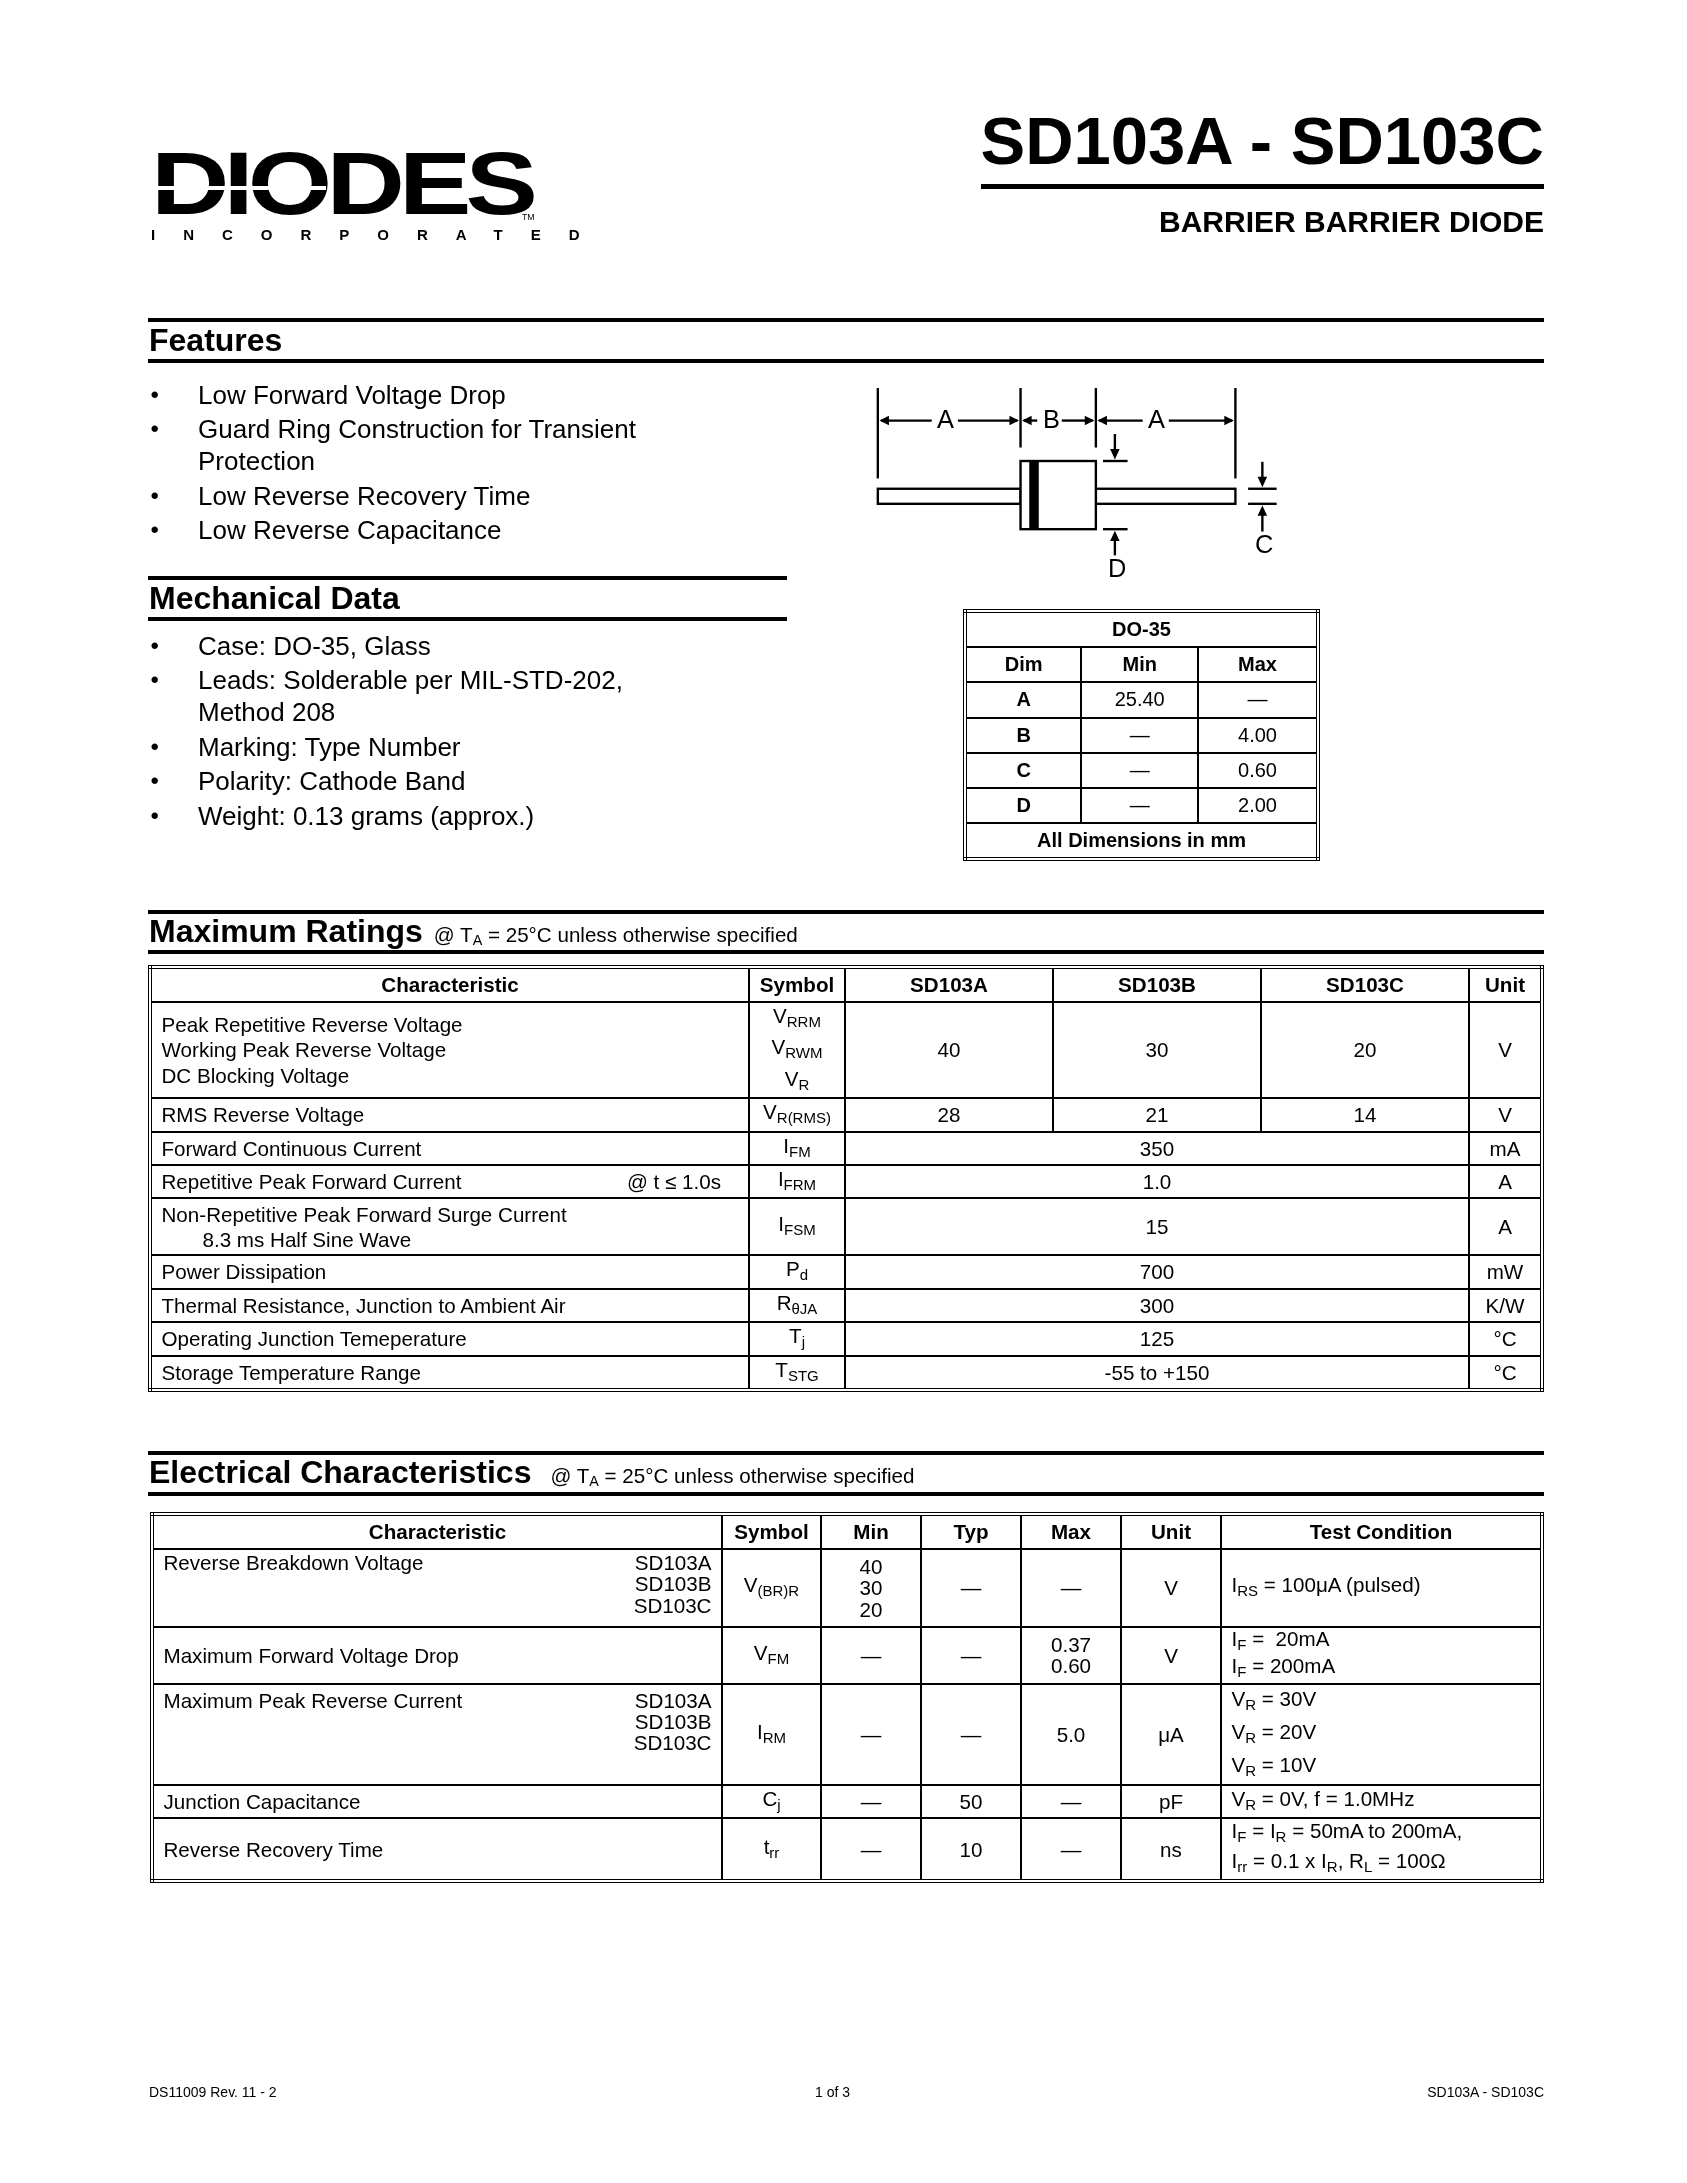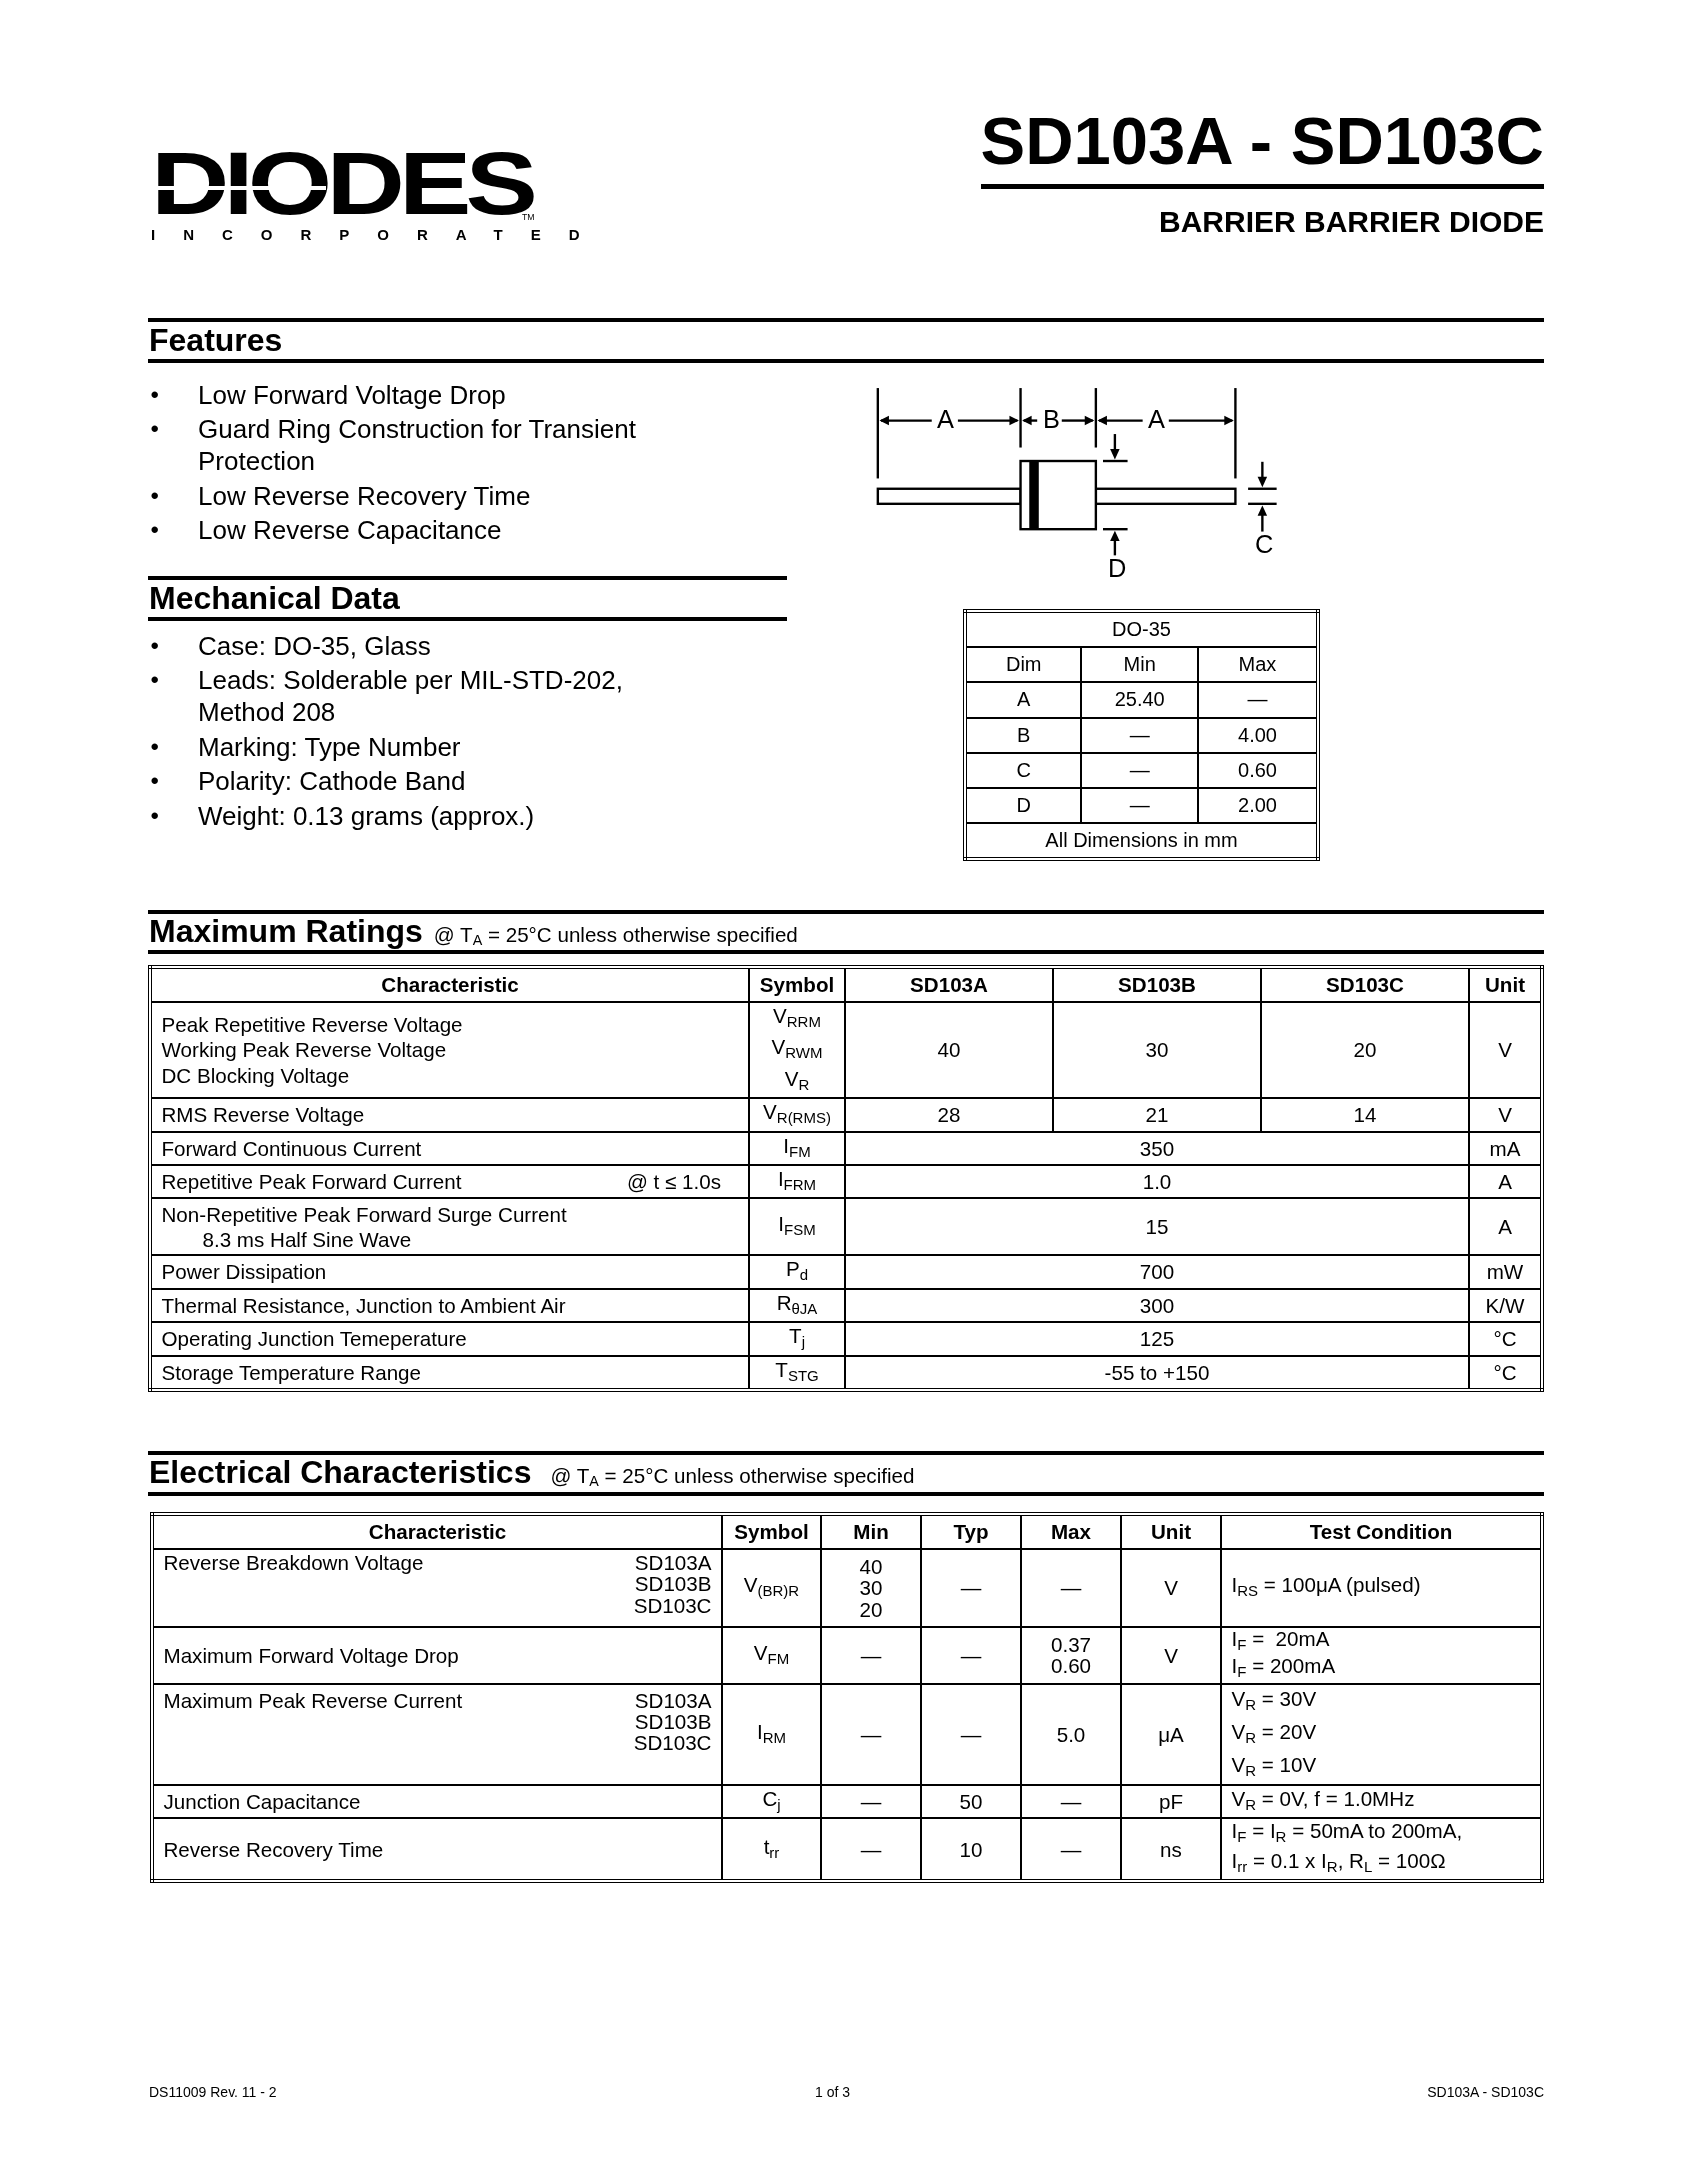--- a/index.html
+++ b/index.html
@@ -24,21 +24,21 @@
   .sec-note sub { font-size:14.3px; vertical-align:-3.2px; }
 
   ul.blist { position:absolute; list-style:none; margin:0; padding:0; font-size:26px; line-height:32px; }
   ul.blist li { position:relative; padding-left:49px; margin-bottom:2.4px; }
   ul.blist li::before { content:"\2022"; position:absolute; left:1.6px; top:0; font-size:24px; }
 
   
   table { border-collapse:collapse; }
   .dotab { position:absolute; left:963px; top:609px; width:357px; border:2.4px double #000; border-width:4.8px; border-style:double; }
   .dotab td { border:2.4px solid #000; text-align:center; font-size:20px; height:30px; padding:1.6px 0; }
-  .dotab .b { font-weight:400; }
+  .dotab .b { font-weight:700; }
 
   
   .mtab { position:absolute; border-style:double; border-width:4.8px; border-color:#000; }
   .mtab td, .mtab th { border:2.4px solid #000; font-size:20.6px; padding:0 9.5px; line-height:25.4px; }
   .mtab th { font-weight:700; height:32px; text-align:center; }
   .mtab td.c { text-align:center; }
   .mtab td.l { text-align:left; }
   .mtab sub { font-size:15px; vertical-align:-4px; }
   .lineflex { display:flex; justify-content:space-between; }
 

